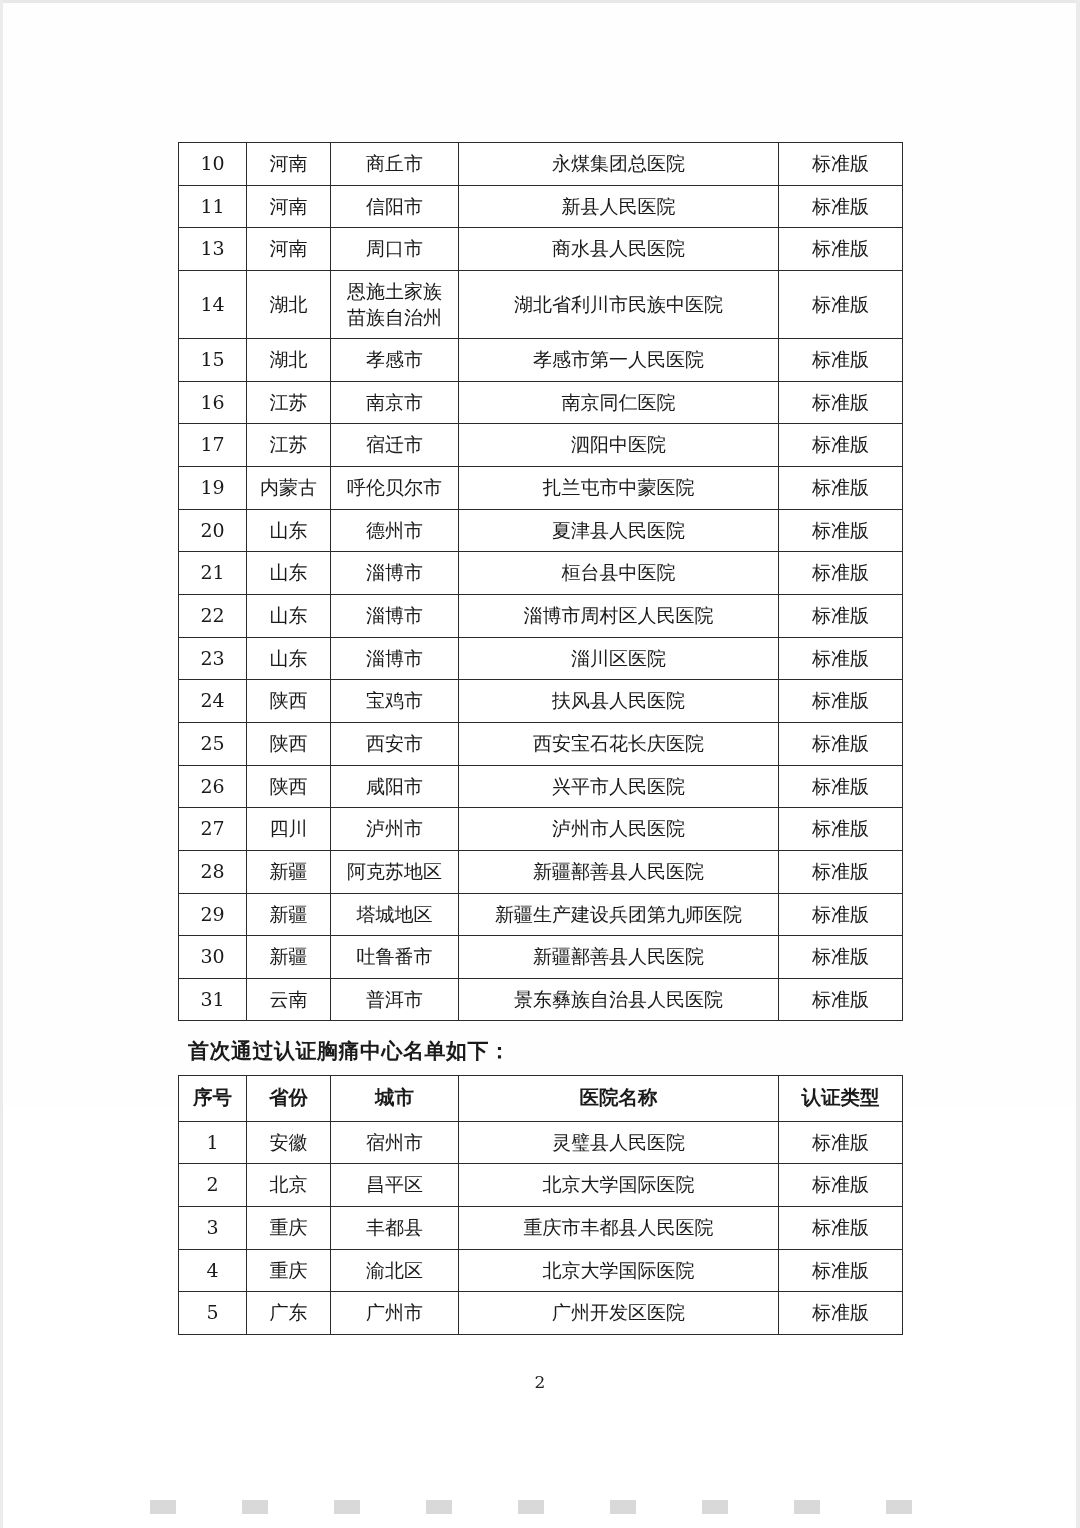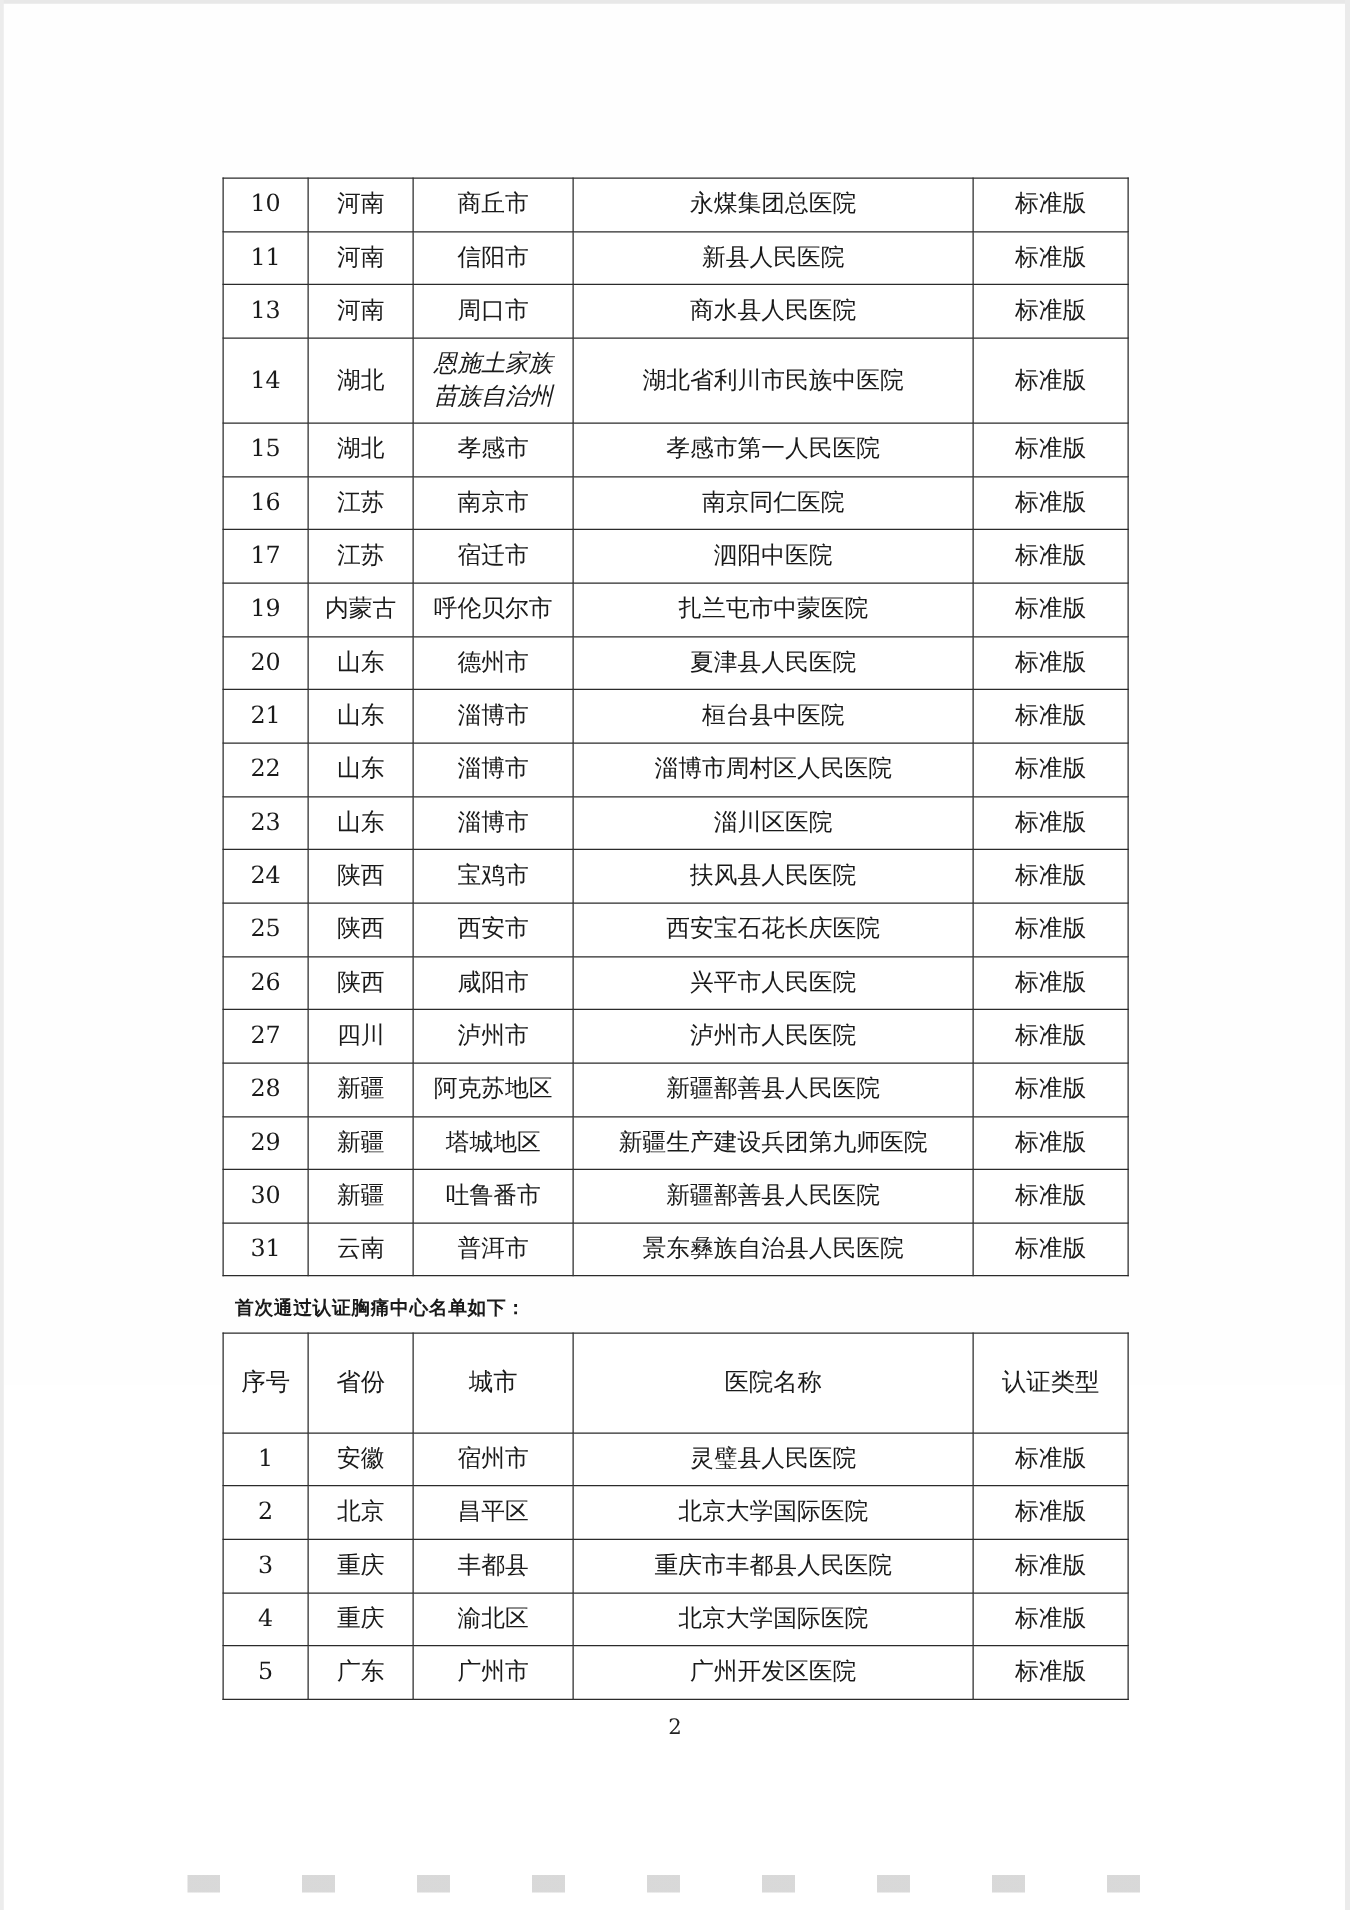--- a/index.html
+++ b/index.html
@@ -38,38 +38,37 @@
     border: 1px solid #2b2b2b;
     text-align: center;
     vertical-align: middle;
     font-size: 19px;
     line-height: 1.35;
     padding: 8px 2px;
     font-weight: normal;
     font-family: "DejaVu Serif", "Liberation Serif", serif;
   }
   table.doc-table th {
-    font-weight: normal;
+    font-weight: bold;
     font-size: 19.5px;
-    padding: 26px 2px;
+    padding: 9px 2px;
   }
   .col-idx { width: 68px; }
   .col-prov { width: 84px; }
   .col-city { width: 128px; }
   .col-hosp { width: 320px; }
   .col-type { width: 124px; }
 
   .two-line {
     line-height: 1.3;
     padding-top: 6px;
     padding-bottom: 6px;
-    font-style: italic;
   }
   .section-title {
-    font-size: 15px;
+    font-size: 21px;
     font-weight: bold;
     margin: 16px 0 10px 10px;
     letter-spacing: 0.5px;
     font-family: Liberation Sans, sans-serif;
   }
   .page-number {
     position: absolute;
     top: 1372px;
     left: 0;
     width: 1080px;

